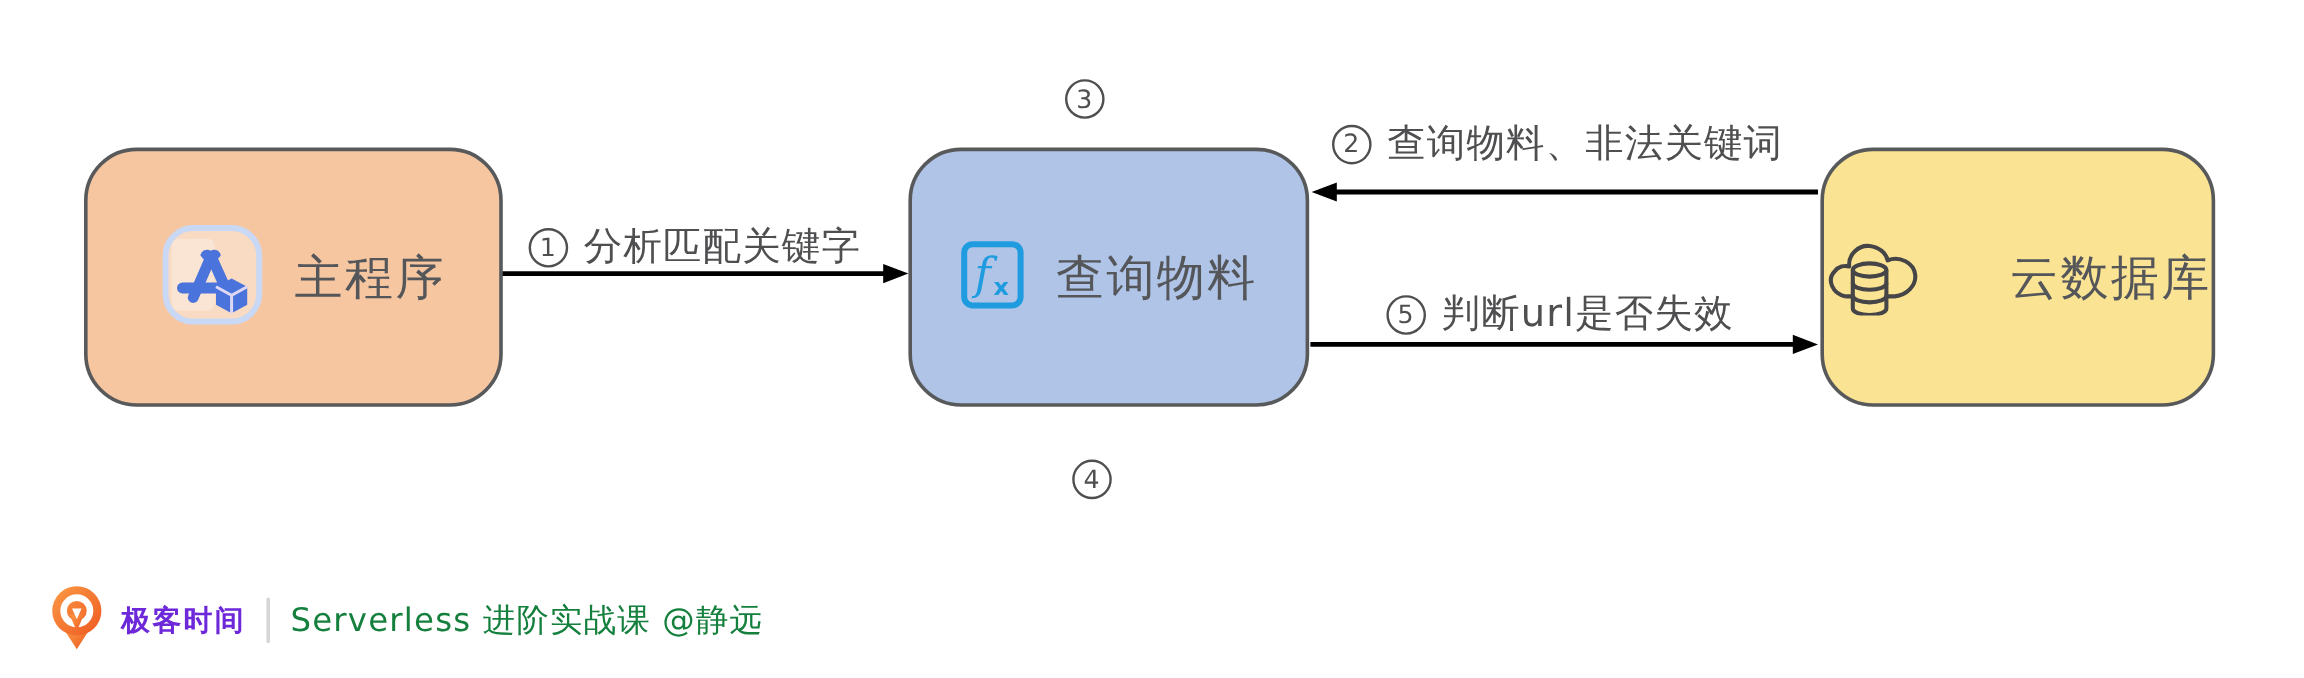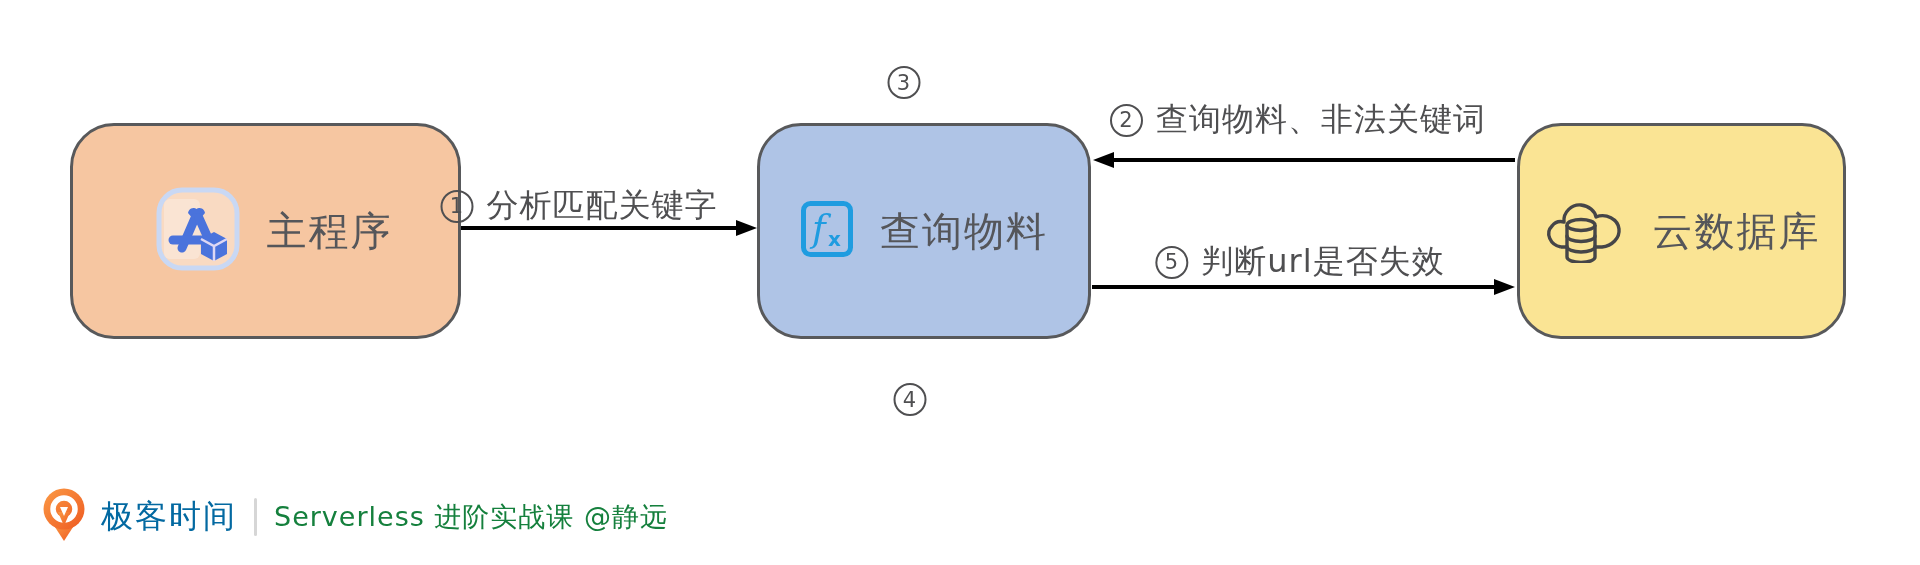--- a/index.html
+++ b/index.html
@@ -24,23 +24,23 @@
     align-items: center;
     justify-content: center;
     gap: 26px;
   }
   .node-label {
     font-size: 40px;
     color: #55565A;
     letter-spacing: 2px;
     white-space: nowrap;
   }
-  #node-main     { left: 70px;   width: 391px; background: #F6C6A1; padding-left: 16px; }
+  #node-main     { left: 70px;   width: 349px; background: #F6C6A1; padding-left: 16px; }
   #node-fc       { left: 757px;  width: 334px; background: #AFC4E6; }
-  #node-db       { left: 1517px; width: 329px; background: #FAE494; }
+  #node-db       { left: 1517px; width: 329px; background: #FAE494; justify-content: space-between; }
 
   
   .step-label {
     position: absolute;
     display: flex;
     align-items: center;
     gap: 13px;
     font-size: 32px;
     color: #4F4F51;
     white-space: nowrap;
@@ -78,23 +78,23 @@
   .footer {
     position: absolute;
     left: 40px;
     top: 489px;
     height: 56px;
     display: flex;
     align-items: center;
     gap: 13px;
   }
   .brand-text {
-    font-size: 32px;
-    font-weight: 400;
-    color: #0369a1;
+    font-size: 24px;
+    font-weight: 700;
+    color: #6d28d9;
     letter-spacing: 2px;
     white-space: nowrap;
   }
   .footer-divider {
     width: 3px;
     height: 38px;
     background: #D6D6D6;
     border-radius: 2px;
     margin: 0 4px;
   }

